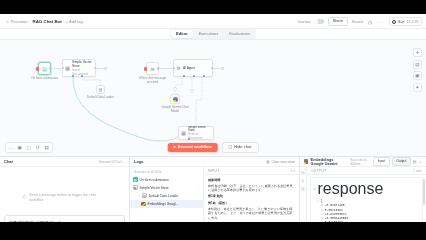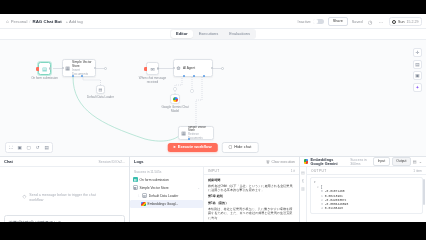--- a/index.html
+++ b/index.html
@@ -641,20 +641,21 @@
             <span class="np-sideico">▥</span>
           </div>
           <div class="np-main">
             <div class="np-head">
               <span class="detail-label">OUTPUT</span>
               <span class="detail-count">1 item</span>
             </div>
             <div class="jcard">
               <div class="jrow">
                 <span class="jcaret">▾</span>
+                <span class="jkey">response</span>
               </div>
               <div class="np-json" style="padding:0 0 0 3px;">
                 <div class="jrow">
                   <span class="jcaret">▾</span>
                   <span class="jkey">[</span>
                 </div>
                 <div class="jrow" style="padding-left:4px;">
                   <span class="jidx">0</span>
                   <span class="jnum">-0.01071465</span>
                 </div>

